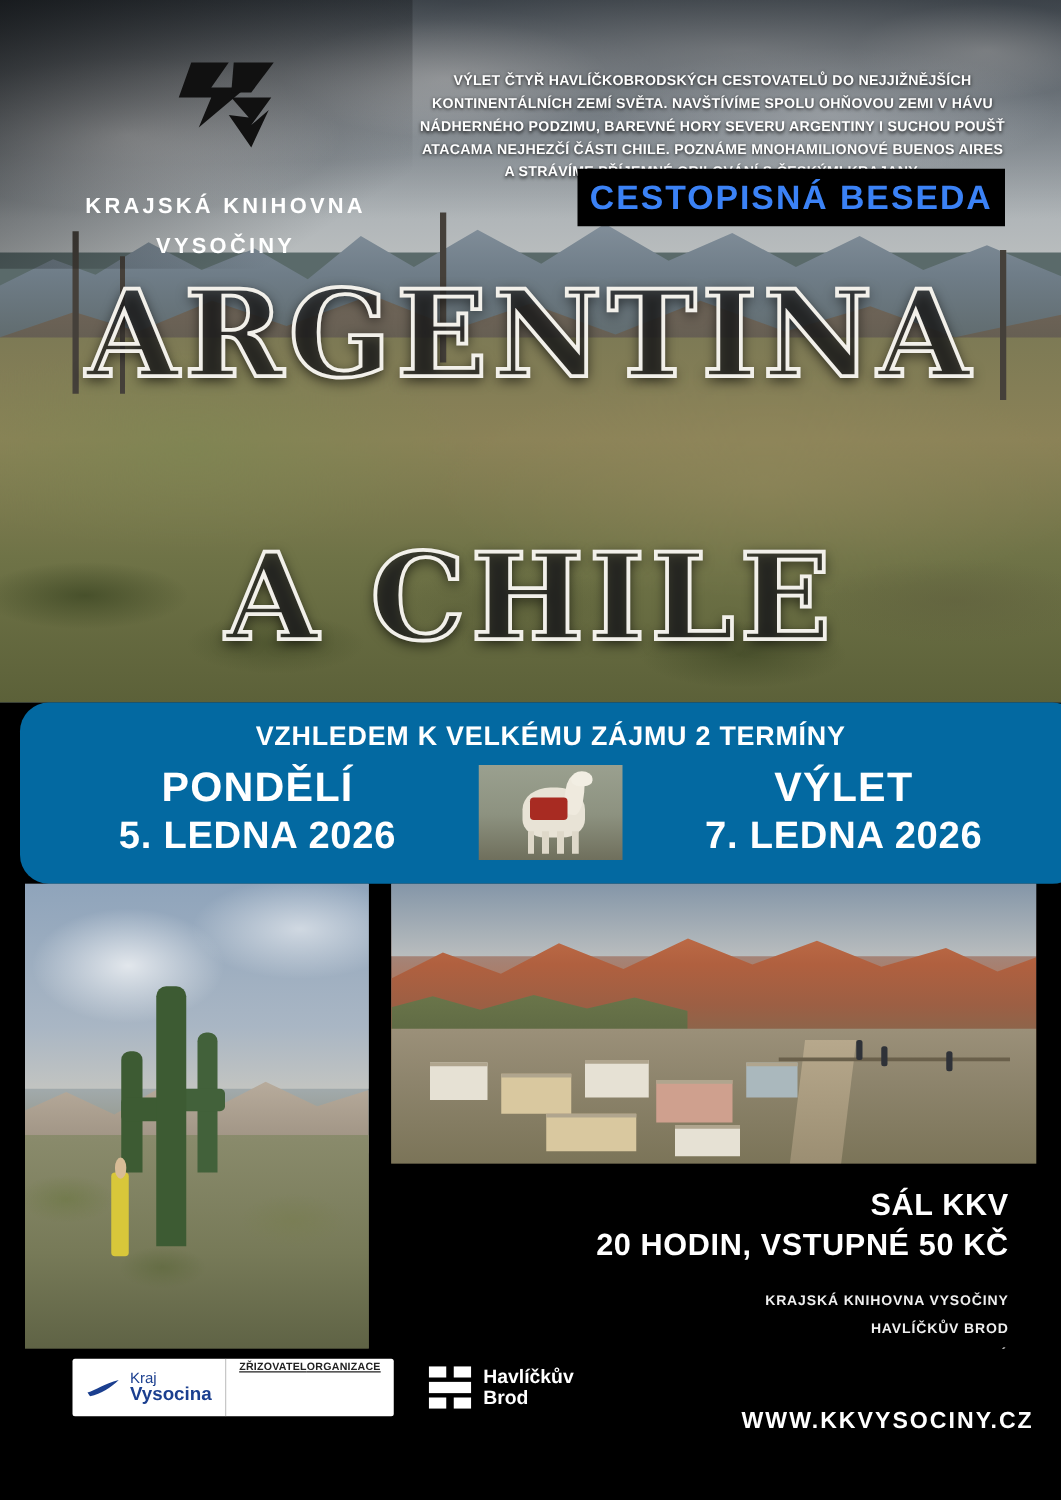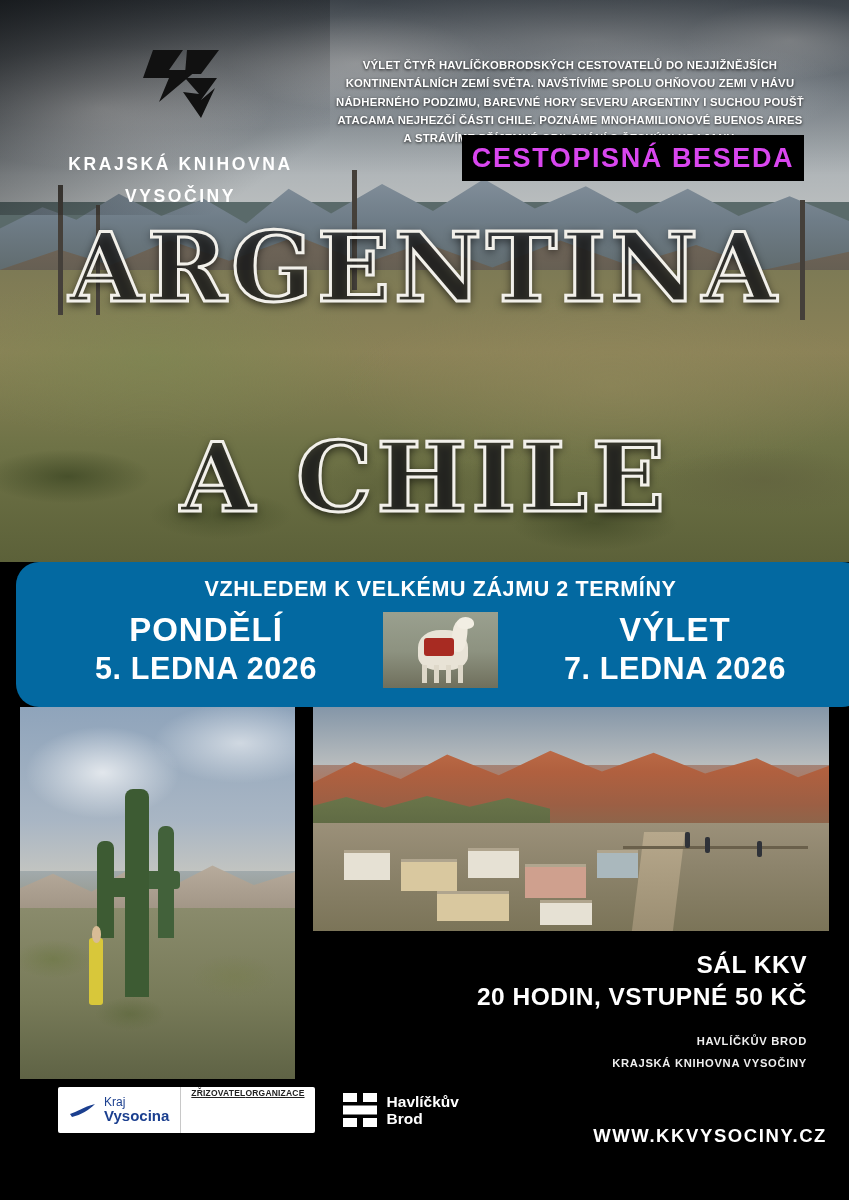--- a/index.html
+++ b/index.html
@@ -137,21 +137,21 @@
     height: 46px;
     background: #000;
     display: flex;
     align-items: center;
     justify-content: center;
   }
   .beseda-text {
     font-size: 27px;
     font-weight: 700;
     letter-spacing: 1.6px;
-    color: #d946ef;
+    color: #3b82f6;
   }
 
   
   .title-wrap {
     position: absolute;
     left: 0; top: 222px;
     width: 849px;
     text-align: center;
     pointer-events: none;
   }
@@ -584,22 +584,22 @@
     <div class="pv-rail"></div>
     <div class="pv-fig" style="left:72%;top:56%;"></div>
     <div class="pv-fig" style="left:76%;top:58%;"></div>
     <div class="pv-fig" style="left:86%;top:60%;"></div>
   </div>
 
   <div class="venue">
     <div class="venue-hall">SÁL KKV</div>
     <div class="venue-time">20 HODIN, VSTUPNÉ 50 KČ</div>
     <div class="venue-org">
+      <div>KRAJSKÁ KNIHOVNA VYSOČINY</div>
       <div>HAVLÍČKŮV BROD</div>
-      <div>KRAJSKÁ KNIHOVNA VYSOČINY</div>
       <div>LUDMILA VLKOVÁ</div>
       <div>VLKOVA@KKVYSOCINY.CZ</div>
       <div>T +420 569 400 495</div>
     </div>
   </div>
 
   <div class="footer"></div>
 
   <div class="footer-logos">
     <div class="kraj-badge">

